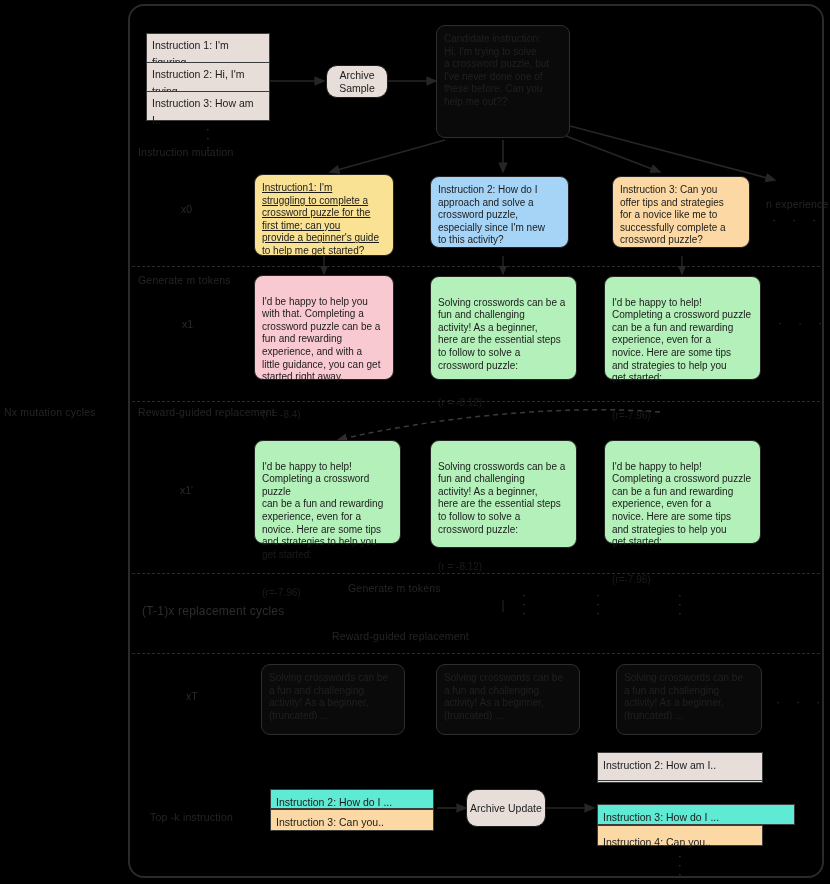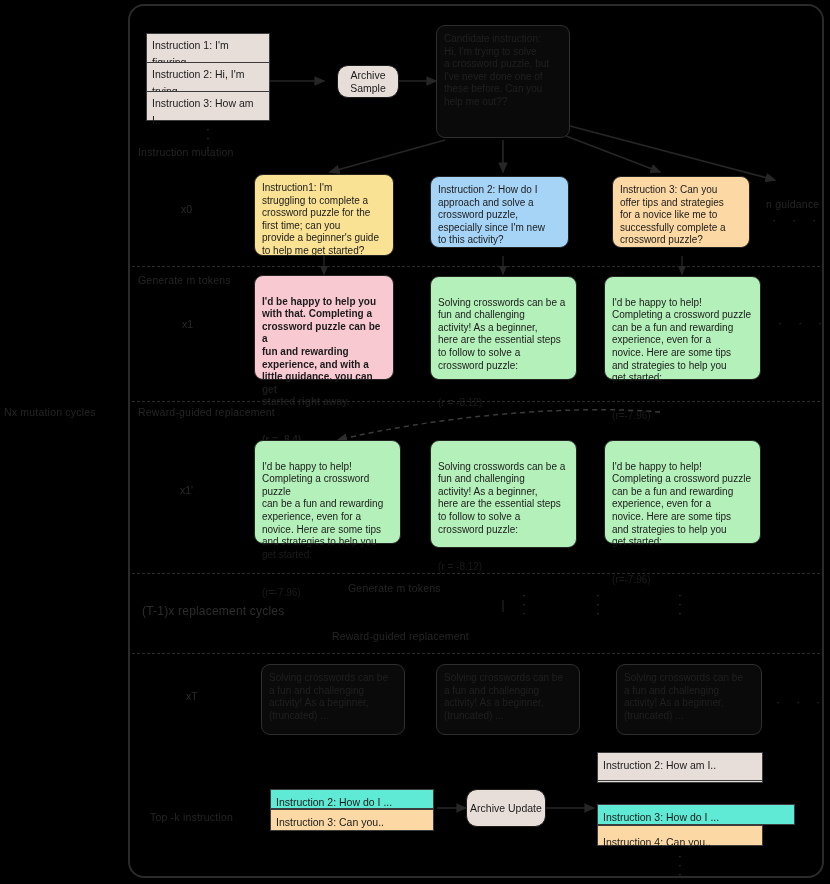--- a/index.html
+++ b/index.html
@@ -15,21 +15,21 @@
   
   .listrow{position:absolute;box-sizing:border-box;border:1px solid #3c3c3c;
            background:#e8ded9;font-size:10.5px;line-height:17px;padding:3px 5px;color:#1b1b1b;}
   .listrow.blue{background:#5eead4;}
   .listrow.orange{background:#fcd9a4;}
 
   
   .bubble{position:absolute;box-sizing:border-box;border:1.6px solid #232323;
           border-radius:9px;font-size:10px;line-height:12.6px;padding:7px 7px 6px 7px;
           color:#1b1b1b;white-space:pre-line;}
-  .b-yellow{background:#fae294;}
+  .b-yellow{background:#fae294;text-decoration:underline;}
   .b-blue{background:#a6d4f7;}
   .b-orange{background:#fcd9a4;}
   .b-pink{background:#f9c9d2;}
   .b-green{background:#b4f0b9;}
   .b-dark{background:#0a0a0a;border-color:#2e2e2e;color:#202020;}
 
   
   .pill{position:absolute;box-sizing:border-box;background:#e8ded9;border:1.8px solid #1d1d1d;
         border-radius:11px;display:flex;align-items:center;justify-content:center;
         text-align:center;font-size:10.5px;line-height:13px;color:#1b1b1b;}
@@ -91,21 +91,21 @@
 
   <div class="dimlabel" style="left:4px;top:406px;">Nx mutation cycles</div>
 
   <div>
     <div class="listrow" style="left:146px;top:33px;width:124px;height:30px;">Instruction 1: I'm figuring...</div>
     <div class="listrow" style="left:146px;top:62px;width:124px;height:30px;">Instruction 2: Hi, I'm trying...</div>
     <div class="listrow" style="left:146px;top:91px;width:124px;height:30px;">Instruction 3: How am I..</div>
   </div>
   <div class="vdots" style="left:192px;top:124px;width:32px;">·<br>·<br>·</div>
 
-  <div class="pill" style="left:326px;top:65px;width:62px;height:33px;white-space:pre-line;margin-left:11px;">Archive
+  <div class="pill" style="left:326px;top:65px;width:62px;height:33px;white-space:pre-line;">Archive
 Sample</div>
 
   <div class="bubble b-dark" style="left:436px;top:25px;width:134px;height:113px;">Candidate instruction:
 Hi, I'm trying to solve
 a crossword puzzle, but
 I've never done one of
 these before. Can you
 help me out??</div>
 
   <div class="dimlabel" style="left:138px;top:146px;">Instruction mutation</div>
@@ -121,29 +121,29 @@
 approach and solve a
 crossword puzzle,
 especially since I'm new
 to this activity?</div>
   <div class="bubble b-orange" style="left:612px;top:176px;width:138px;height:72px;">Instruction 3: Can you
 offer tips and strategies
 for a novice like me to
 successfully complete a
 crossword puzzle?</div>
 
-  <div class="dimlabel" style="left:766px;top:198px;">n guidance</div>
+  <div class="dimlabel" style="left:766px;top:198px;">n experience</div>
   <div class="hdots" style="left:772px;top:212px;">· · ·</div>
 
   <div class="dashsep" style="left:132px;top:266px;width:688px;"></div>
 
   <div class="dimlabel" style="left:138px;top:274px;">Generate m tokens</div>
   <div class="sublabel" style="left:182px;top:318px;">x1</div>
 
-  <div class="bubble b-pink" style="left:254px;top:275px;width:140px;height:105px;font-weight:bold;">
+  <div class="bubble b-pink" style="left:254px;top:275px;width:140px;height:105px;">
     <span>I'd be happy to help you
 with that. Completing a
 crossword puzzle can be a
 fun and rewarding
 experience, and with a
 little guidance, you can get
 started right away.</span><br><br>
     <span>(r = -8.4)</span>
   </div>
   <div class="bubble b-green" style="left:430px;top:276px;width:147px;height:104px;">

